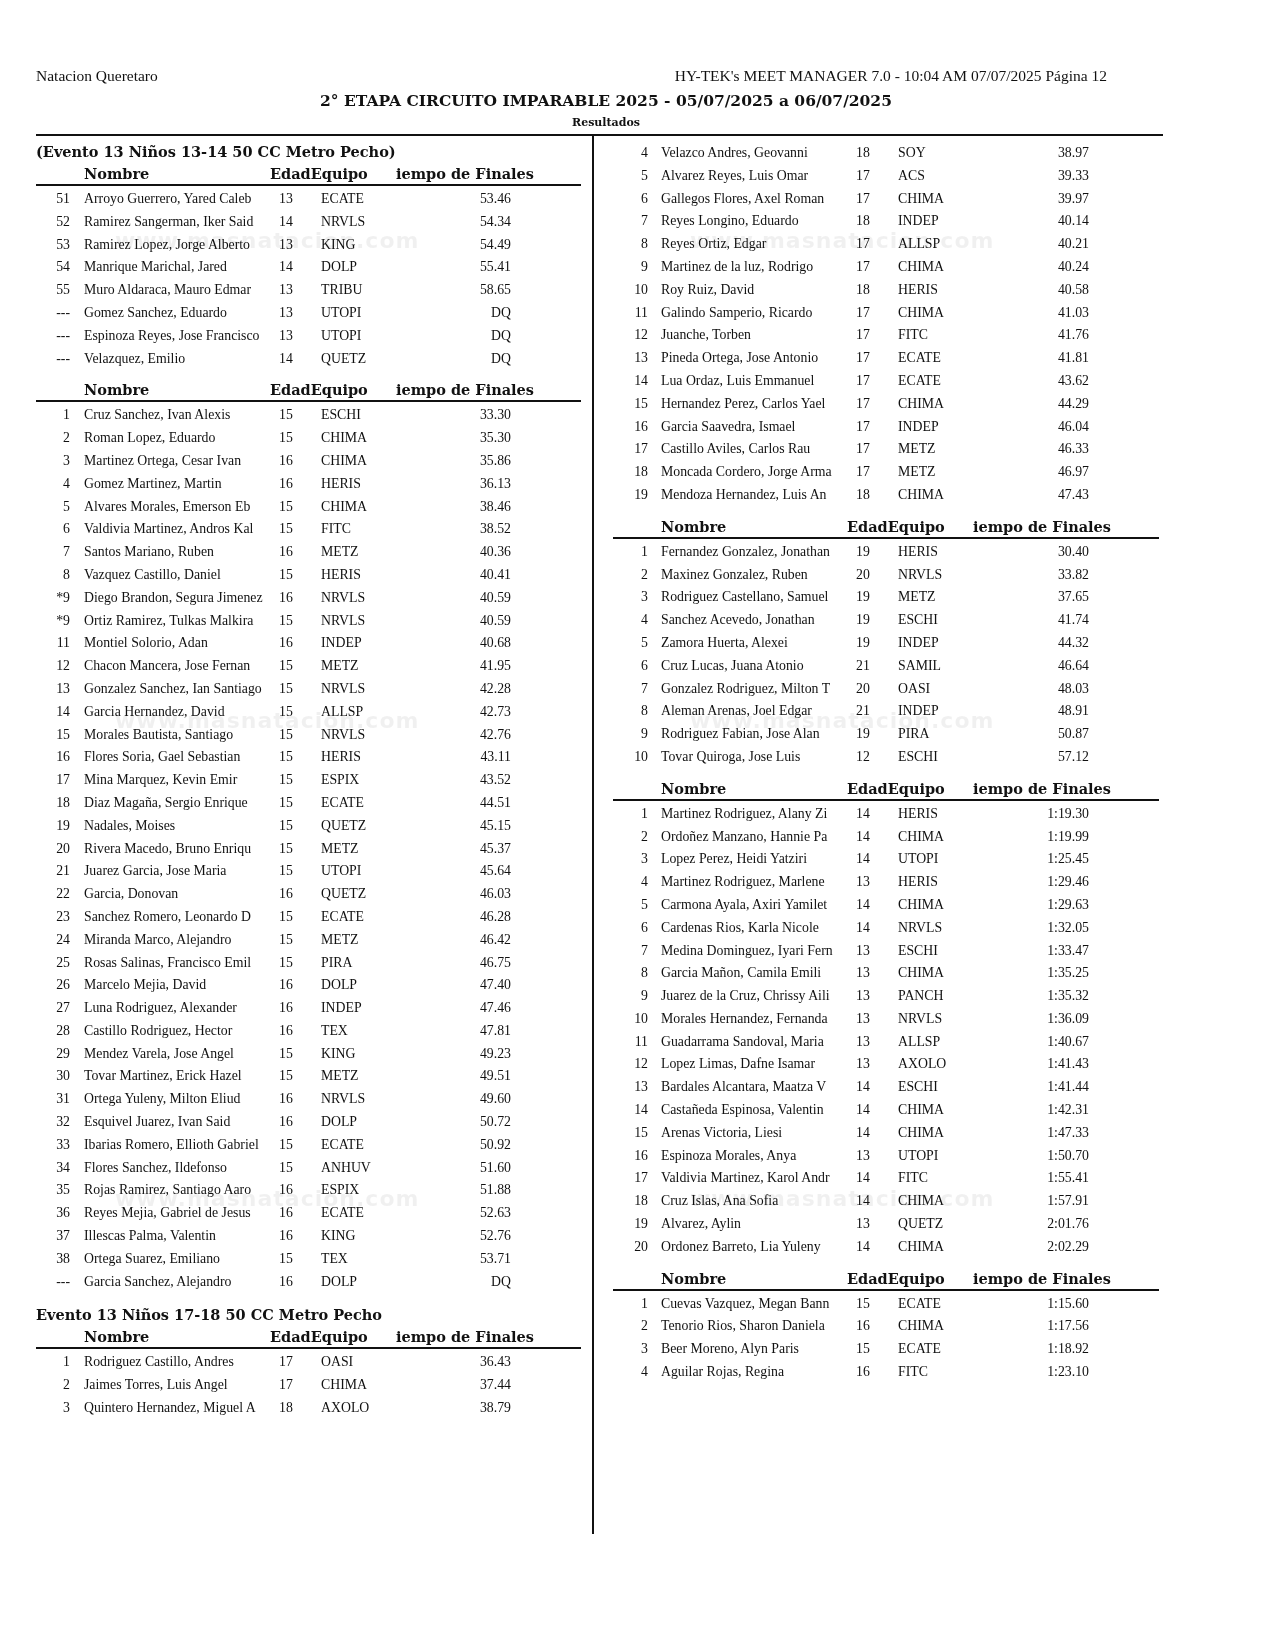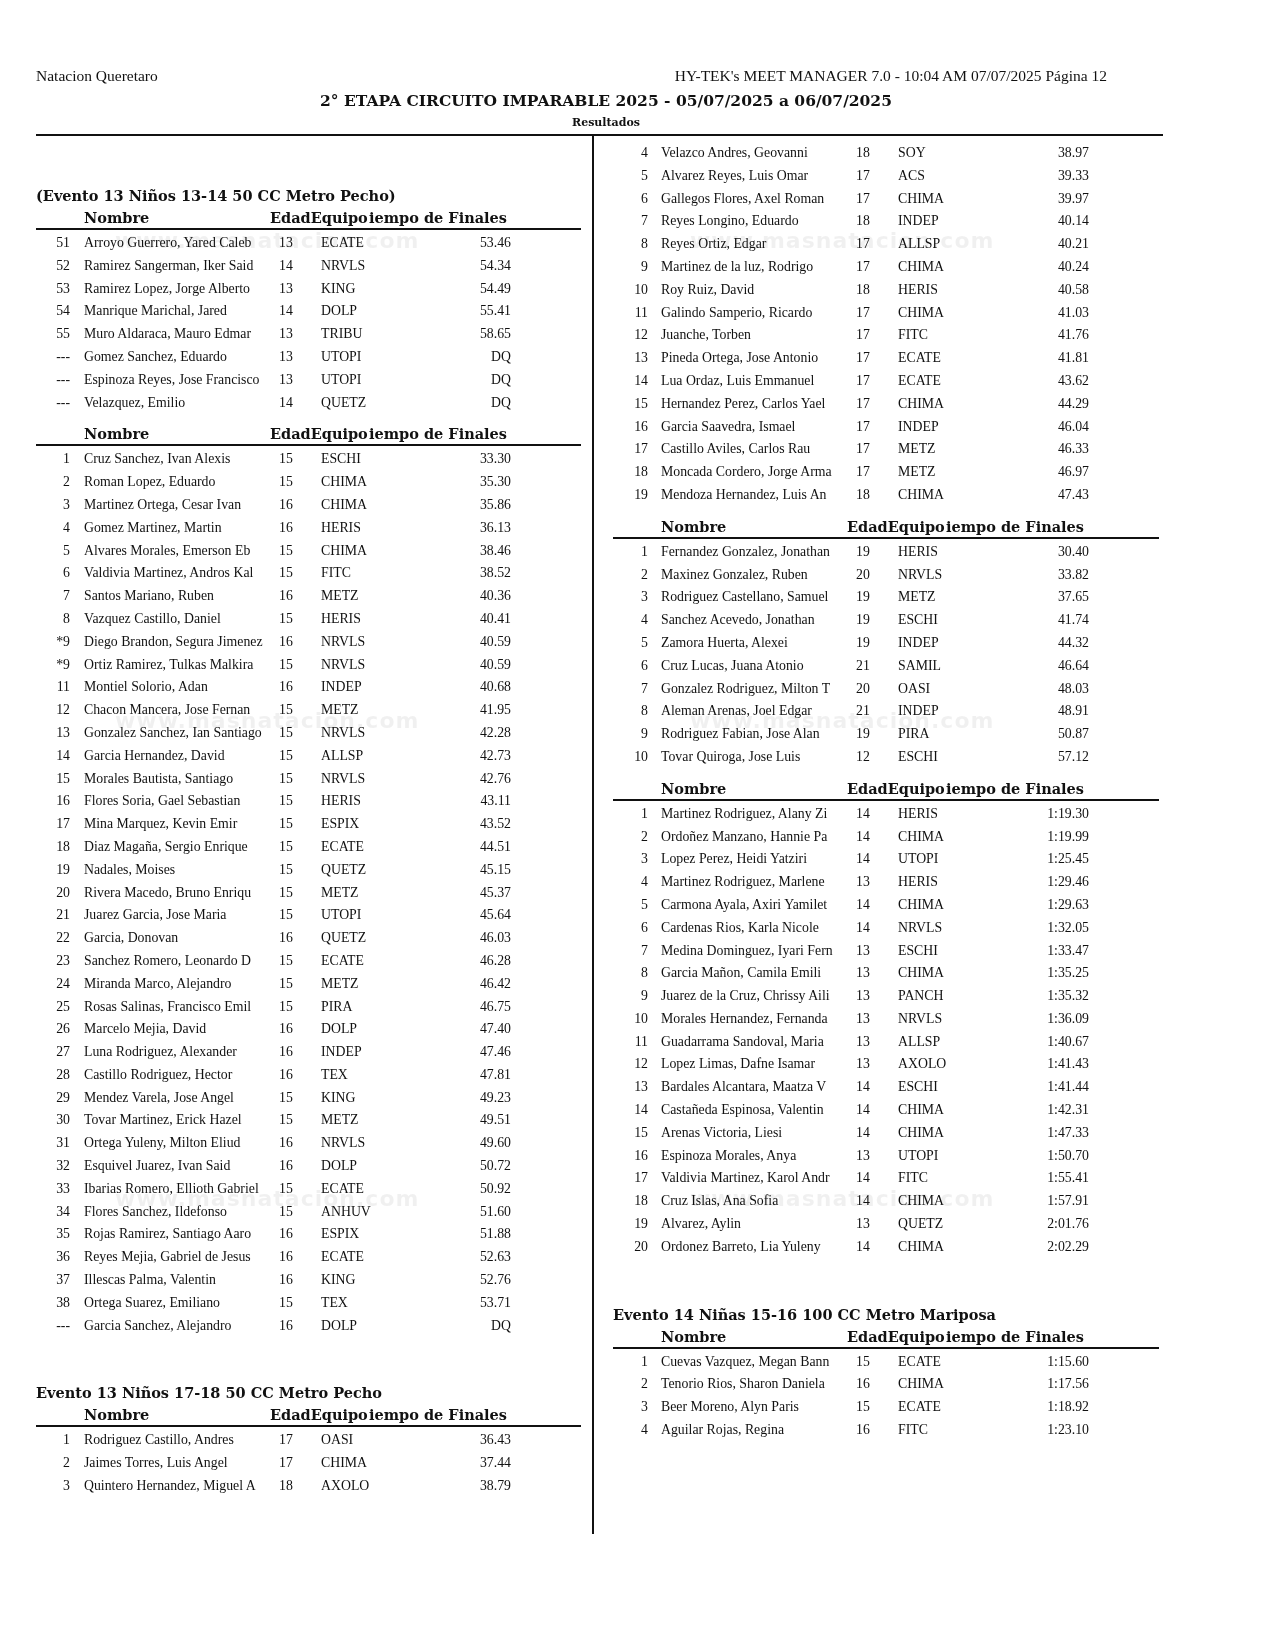--- a/index.html
+++ b/index.html
@@ -11,26 +11,26 @@
   .hdr-title { left:0; width:1212px; text-align:center; top:91px; font-size:15.5px; font-weight:bold; }
   .hdr-sub { left:0; width:1212px; text-align:center; top:116px; font-size:11px; font-weight:bold; }
   .top-rule { left:36px; top:134px; width:1127px; height:2px; background:#111; }
   .vdivider { left:592px; top:134px; width:2px; height:1400px; background:#111; }
 
   .col { position:absolute; top:140px; }
   .col-left { left:36px; width:545px; }
   .col-right { left:613px; width:546px; }
 
   .event { position:relative; }
-  .event-title { height:24px; line-height:24px; font-weight:bold; font-size:14.5px; white-space:nowrap;margin-top:44px; }
+  .event-title { height:24px; line-height:24px; font-weight:bold; font-size:14.5px; white-space:nowrap; }
   .col-hdr { position:relative; height:20px; font-weight:bold; font-size:14.5px; border-bottom:2px solid #111; }
   .col-hdr span { position:absolute; top:1px; white-space:nowrap; }
   .h-name { left:48px; }
   .h-edad { left:234px; }
-  .h-tiempo { left:333px; }
+  .h-tiempo { left:360px; }
   .rows { padding-top:2px; }
   .row { position:relative; height:22.8px; font-size:13.8px; font-family:"Liberation Serif", "DejaVu Serif", serif; }
   .row span { position:absolute; top:3px; white-space:nowrap; }
   .c-rank { right:511px; text-align:right; width:36px; }
   .c-name { left:48px; width:189px; overflow:hidden; }
   .c-age { left:243px; }
   .c-team { left:285px; }
   .c-time { right:70px; text-align:right; }
   .event + .event { margin-top:10px; }
   .watermark { position:absolute; font-family:"DejaVu Sans", sans-serif; font-size:22px; color:rgba(0,0,0,0.06); font-weight:bold; letter-spacing:1px; }
@@ -765,21 +765,20 @@
         <div class="row">
           <span class="c-rank">20</span>
           <span class="c-name">Ordonez Barreto, Lia Yuleny</span>
           <span class="c-age">14</span>
           <span class="c-team">CHIMA</span>
           <span class="c-time">2:02.29</span>
         </div>
       </div>
     </div>
     <div class="event">
-      <div class="event-title">Evento 14  Niñas 15-16 100 CC Metro Mariposa</div>
       <div class="col-hdr">
         <span class="h-name">Nombre</span>
         <span class="h-edad">EdadEquipo</span>
         <span class="h-tiempo">iempo de Finales</span>
       </div>
       <div class="rows">
         <div class="row">
           <span class="c-rank">1</span>
           <span class="c-name">Cuevas Vazquez, Megan Bann</span>
           <span class="c-age">15</span>

